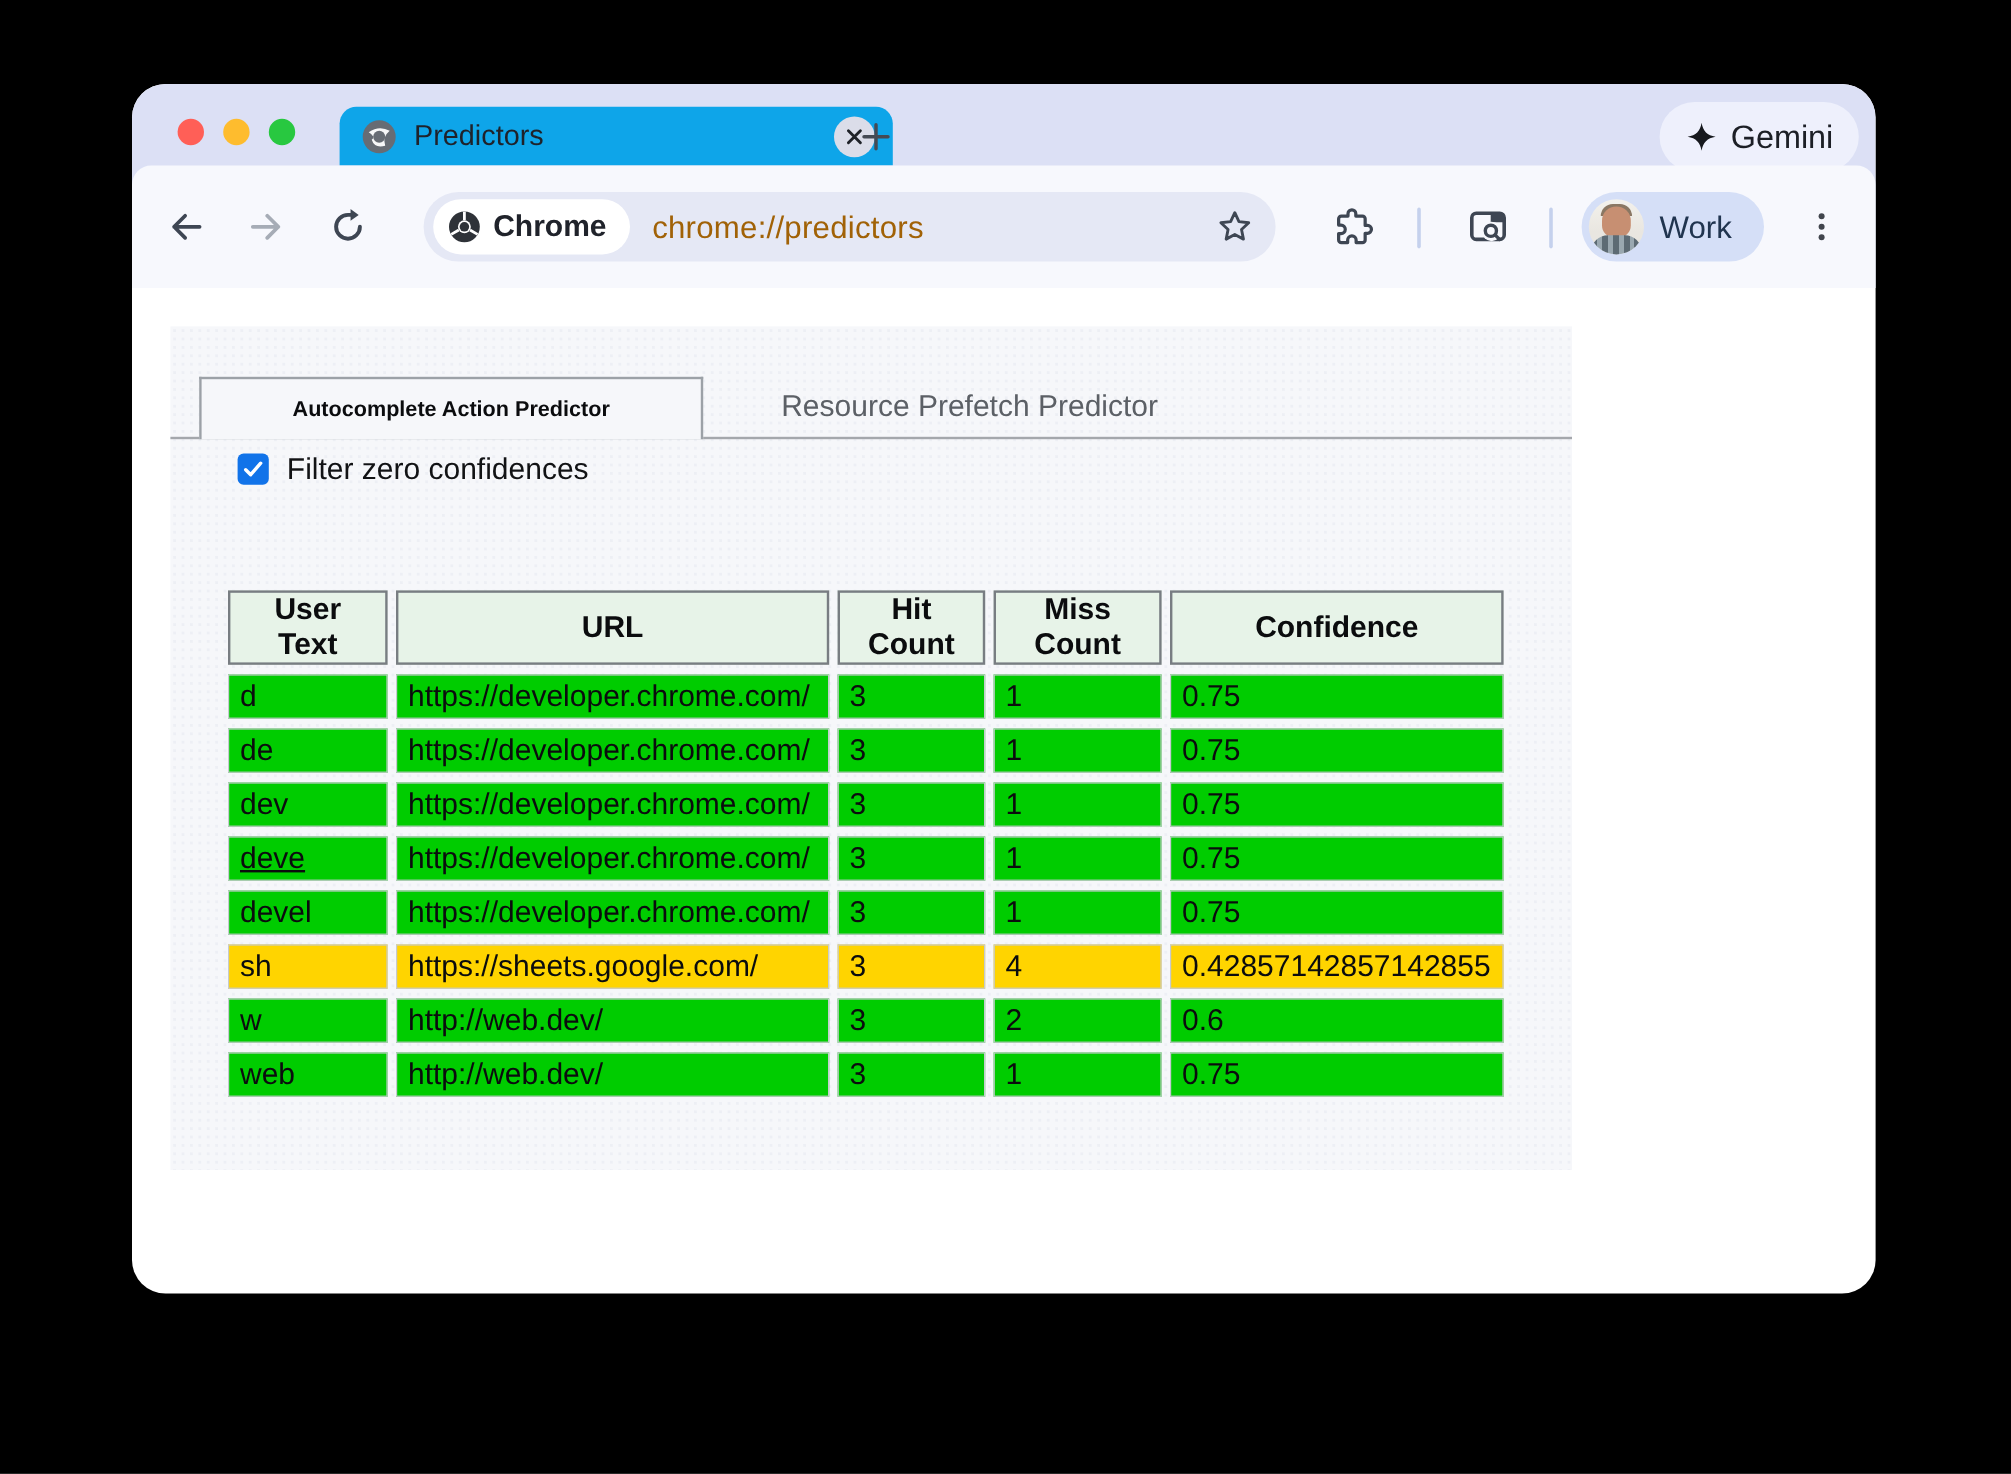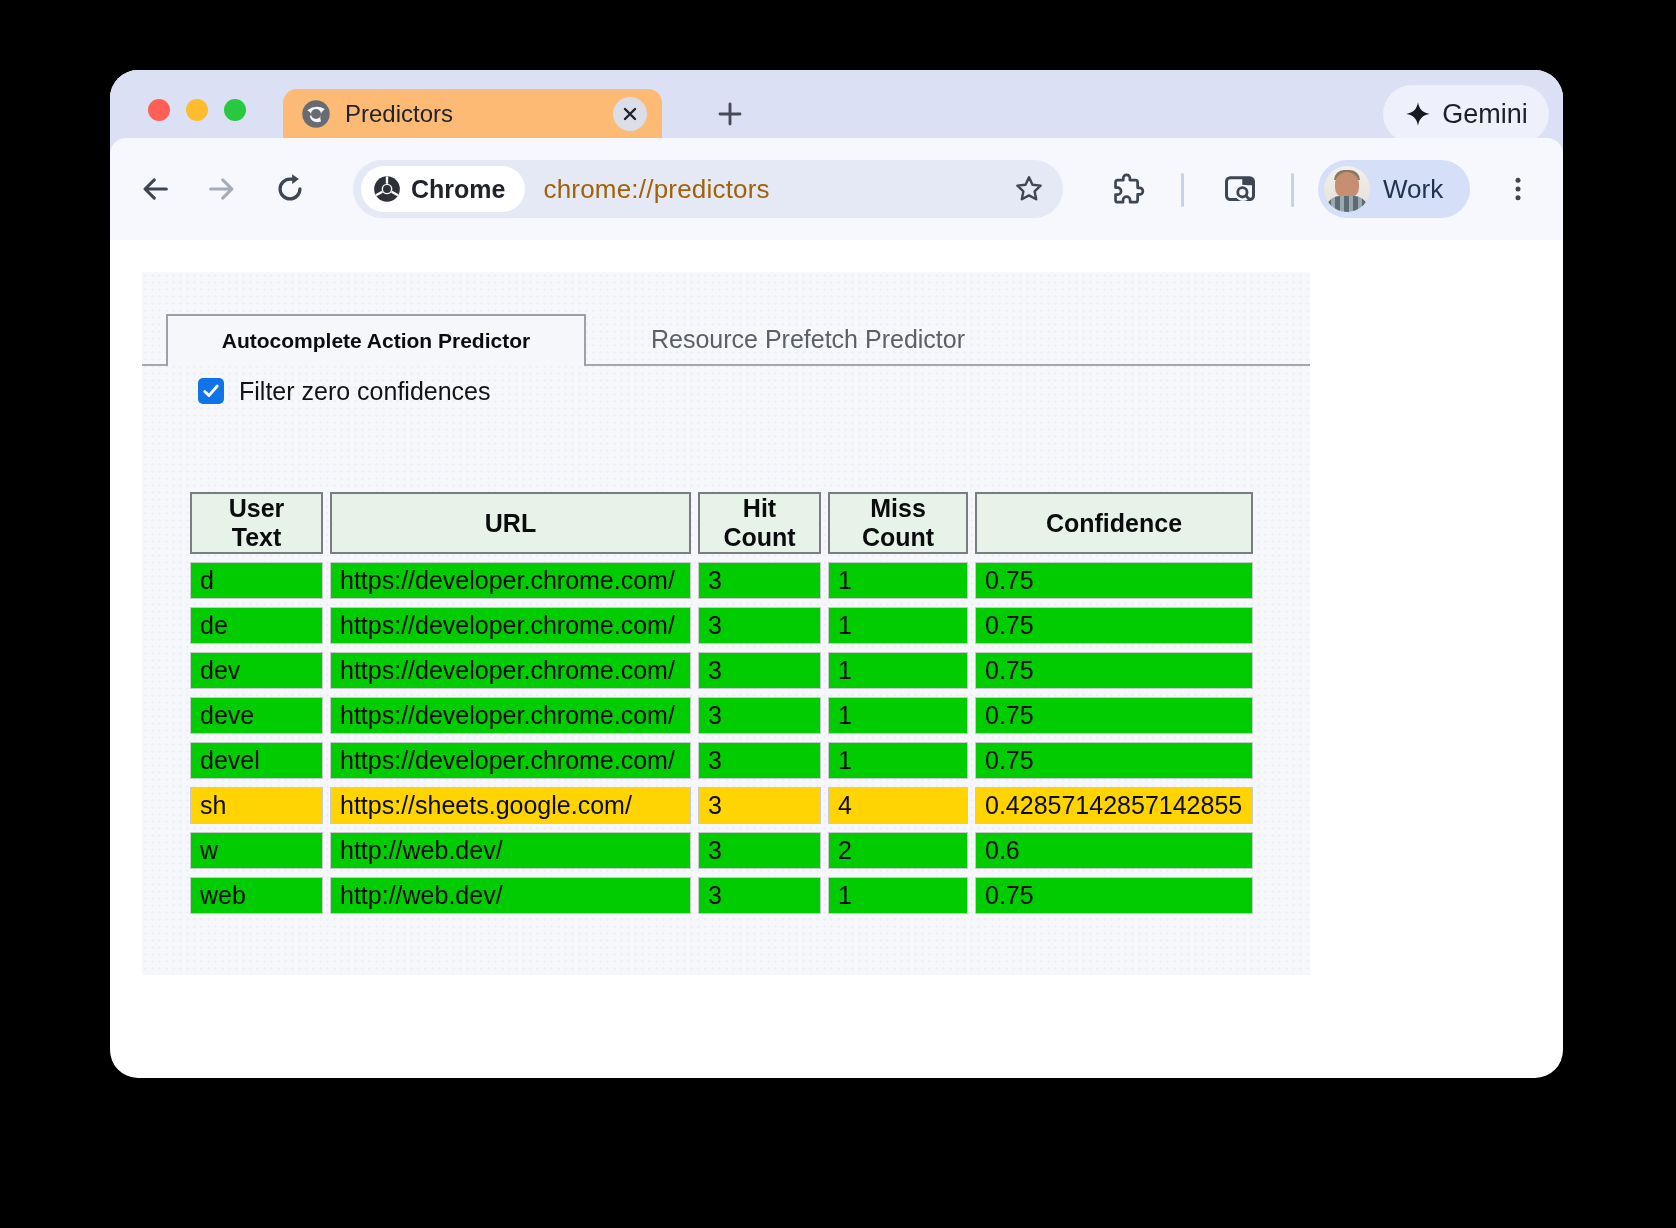--- a/index.html
+++ b/index.html
@@ -8,21 +8,21 @@
 
   
   .window { left:110px; top:70px; width:1453px; height:1008px; background:#fff;
             border-radius:28px; overflow:hidden; }
 
   
   .header { left:0; top:0; width:1453px; height:170px; background:#dce0f5; }
 
   .traffic { top:29px; width:22px; height:22px; border-radius:50%; }
 
-  .browser-tab { left:173px; top:19px; width:379px; height:49px; background:#fdba74;
+  .browser-tab { left:173px; top:19px; width:461px; height:49px; background:#0ea5e9;
                  border-radius:14px 14px 0 0; display:flex; align-items:center; }
   .favicon { margin-left:18px; width:30px; height:30px; flex:none; }
   .tab-title { margin-left:14px; font-size:24px; color:#1f222a; }
   .tab-close { position:absolute; right:15px; top:8px; width:34px; height:34px; border-radius:50%;
                background:#dbdde9; display:flex; align-items:center; justify-content:center; }
   .newtab-btn { left:603px; top:27px; width:34px; height:34px; display:flex; align-items:center; justify-content:center; }
 
   .gemini-pill { left:1273px; top:15px; width:166px; height:58px; border-radius:29px; background:#eef0fc;
                  display:flex; align-items:center; justify-content:center; gap:10px; }
   .gemini-label { font-size:27px; color:#1c1f26; font-weight:500; }
@@ -49,21 +49,21 @@
                   background:repeating-linear-gradient(90deg,#5d6b74 0 5px,#9aa8b0 5px 9px); }
   .profile-name { margin-left:13px; font-size:26px; color:#20344f; font-weight:500; }
 
   
   .page-panel { left:32px; top:202px; width:1168px; height:703px; background-color:#f6f7fa;
                 background-image:radial-gradient(circle, rgba(96,112,160,0.06) 1.2px, transparent 1.2px);
                 background-size:7px 7px; }
   .ptab-line { left:0; top:92px; width:1168px; height:2px; background:#a4a7ac; }
   .ptab-active { left:24px; top:42px; width:420px; height:52px; background:#f6f7fa;
                  border:2px solid #9ca1a7; border-bottom:none; display:flex; align-items:center;
-                 justify-content:center; font-size:21px; font-weight:700; color:#0b0c0e; }
+                 justify-content:center; font-size:18px; font-weight:700; color:#0b0c0e; }
   .ptab-inactive { left:456px; top:42px; width:420px; height:50px; display:flex; align-items:center;
                    justify-content:center; font-size:25px; color:#5c6066; }
 
   .filter-row { left:56px; top:104px; height:30px; display:flex; align-items:center; gap:15px; }
   .checkbox { width:26px; height:26px; border-radius:5px; display:flex; align-items:center; justify-content:center; }
   .filter-label { font-size:25px; color:#121315; }
 
   .entries-box { left:52px; top:151px; width:1076px; height:46px; background:#e8ecf8;
                  border:2px solid #a9aeb8; border-radius:4px; display:flex; align-items:center;
                  padding-left:12px; font-size:25px; font-weight:700; color:#0c0d10; }
@@ -236,21 +236,21 @@
             <td class="cw4" style="background: rgb(0, 204, 0);">0.75</td>
           </tr>
           <tr>
             <td class="cw0" style="background: rgb(0, 204, 0);">dev</td>
             <td class="cw1" style="background: rgb(0, 204, 0);">https://developer.chrome.com/</td>
             <td class="cw2" style="background: rgb(0, 204, 0);">3</td>
             <td class="cw3" style="background: rgb(0, 204, 0);">1</td>
             <td class="cw4" style="background: rgb(0, 204, 0);">0.75</td>
           </tr>
           <tr>
-            <td class="cw0" style="background: rgb(0, 204, 0);">deve</td>
+            <td class="cw0" style="background: rgb(0, 204, 0); text-decoration: underline;">deve</td>
             <td class="cw1" style="background: rgb(0, 204, 0);">https://developer.chrome.com/</td>
             <td class="cw2" style="background: rgb(0, 204, 0);">3</td>
             <td class="cw3" style="background: rgb(0, 204, 0);">1</td>
             <td class="cw4" style="background: rgb(0, 204, 0);">0.75</td>
           </tr>
           <tr>
             <td class="cw0" style="background: rgb(0, 204, 0);">devel</td>
             <td class="cw1" style="background: rgb(0, 204, 0);">https://developer.chrome.com/</td>
             <td class="cw2" style="background: rgb(0, 204, 0);">3</td>
             <td class="cw3" style="background: rgb(0, 204, 0);">1</td>

